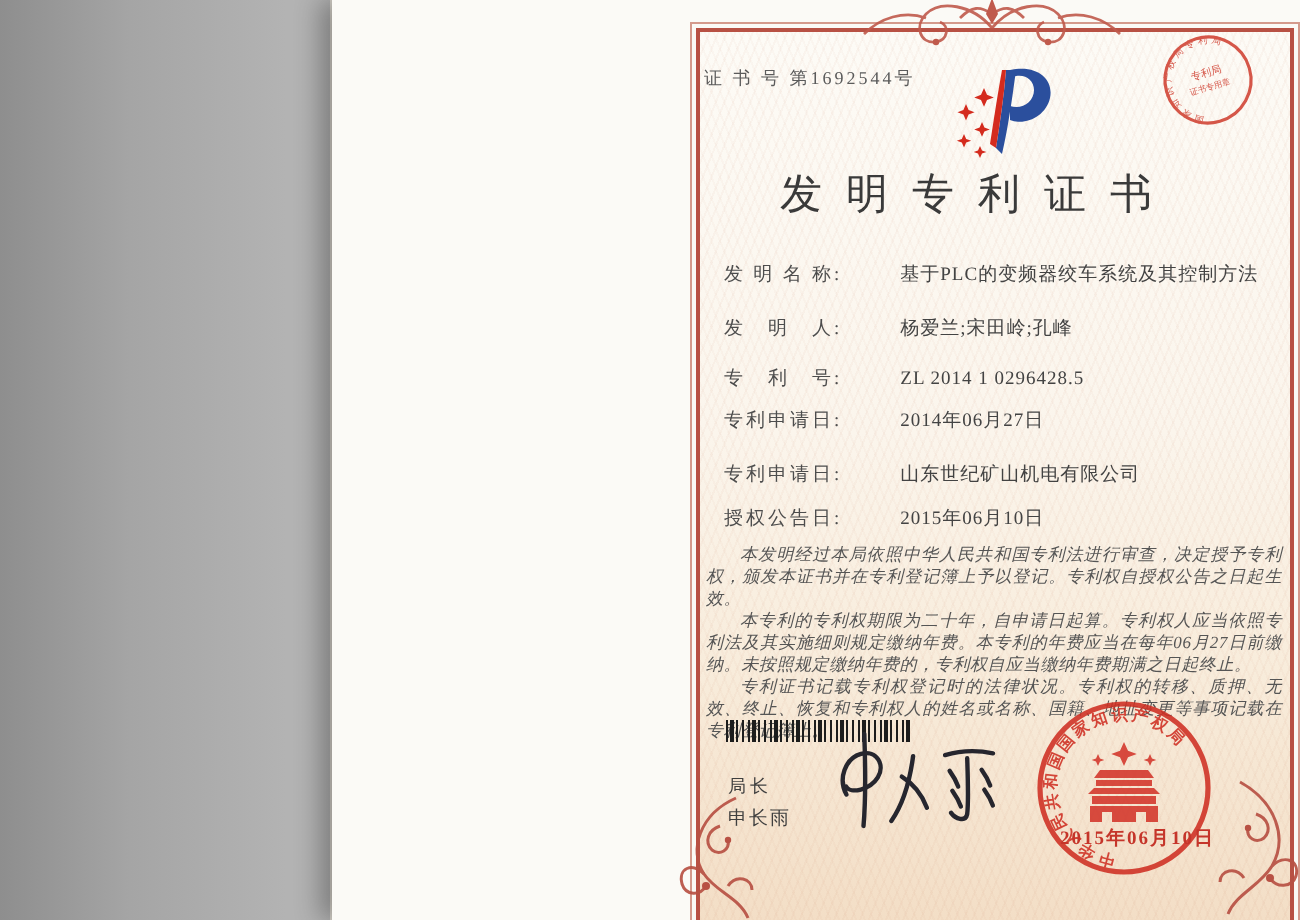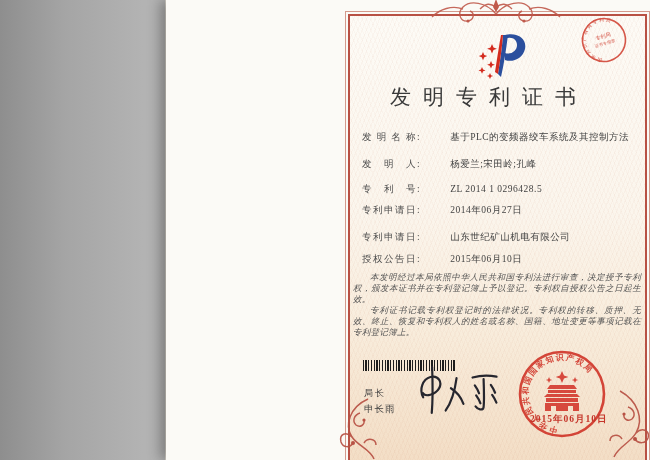--- a/index.html
+++ b/index.html
@@ -111,20 +111,21 @@
     <g stroke="#b85144" stroke-width="1.5" fill="none" opacity=".92">
       <path d="M14,2 C32,12 38,30 30,44 C24,54 12,58 8,68"></path>
       <path d="M30,44 C36,38 44,41 42,49 C40,55 32,55 29,50"></path>
       <path d="M22,18 C28,20 30,26 26,30 C22,33 17,30 18,25"></path>
       <path d="M16,50 C12,44 4,46 4,52"></path>
     </g>
     <circle cx="29" cy="50" r="2" fill="#b85144"></circle>
     <circle cx="18" cy="25" r="1.6" fill="#b85144"></circle>
   </svg>
 
+  <div class="cert-no">证 书 号 第1692544号</div>
 
   <svg class="logo" width="60" height="48" viewBox="0 0 60 48">
     <path d="M33,3 C47,0 55,8 53,17 C51,26 41,31 33,28 L33,21 C39,23 45,19 45,13 C45,7 39,4 33,7 Z" fill="#2b4f9d"></path>
     <path d="M31,3 L36,3 C34,18 32,32 29,45 L26,42 C28,29 30,16 31,3 Z" fill="#2b4f9d"></path>
     <path d="M29,3 L31,3 C30,16 28,29 26,42 L23,40 C25,27 27,14 29,3 Z" fill="#d42b1e"></path>
     <g fill="#d42b1e">
       <path d="M20,12 l1.5,3.4 3.4,1.3 -3.4,1.3 -1.5,3.4 -1.5,-3.4 -3.4,-1.3 3.4,-1.3 z"></path>
       <path d="M11,20 l1.3,3 3,1.1 -3,1.1 -1.3,3 -1.3,-3 -3,-1.1 3,-1.1 z"></path>
       <path d="M19,29 l1.2,2.7 2.7,1 -2.7,1 -1.2,2.7 -1.2,-2.7 -2.7,-1 2.7,-1 z"></path>
       <path d="M10,35 l1.1,2.5 2.5,.9 -2.5,.9 -1.1,2.5 -1.1,-2.5 -2.5,-.9 2.5,-.9 z"></path>
@@ -162,20 +163,21 @@
     <div class="field-row" style="top:231px">
       <span class="f-label">专利申请日</span><span class="f-colon">:</span><span class="f-value">山东世纪矿山机电有限公司</span>
     </div>
     <div class="field-row" style="top:253px">
       <span class="f-label">授权公告日</span><span class="f-colon">:</span><span class="f-value">2015年06月10日</span>
     </div>
   </div>
 
   <div class="paras">
     <p>本发明经过本局依照中华人民共和国专利法进行审查，决定授予专利权，颁发本证书并在专利登记簿上予以登记。专利权自授权公告之日起生效。</p>
+    <p>本专利的专利权期限为二十年，自申请日起算。专利权人应当依照专利法及其实施细则规定缴纳年费。本专利的年费应当在每年06月27日前缴纳。未按照规定缴纳年费的，专利权自应当缴纳年费期满之日起终止。</p>
     <p>专利证书记载专利权登记时的法律状况。专利权的转移、质押、无效、终止、恢复和专利权人的姓名或名称、国籍、地址变更等事项记载在专利登记簿上。</p>
   </div>
 
   <div class="barcode"></div>
 
   <div class="director-label">局长</div>
   <div class="director-name">申长雨</div>
 
   <svg class="sig" width="100" height="58" viewBox="0 0 100 58">
     <g stroke="#26262e" stroke-width="2.2" fill="none" stroke-linecap="round" transform="rotate(-2 50 29)">

